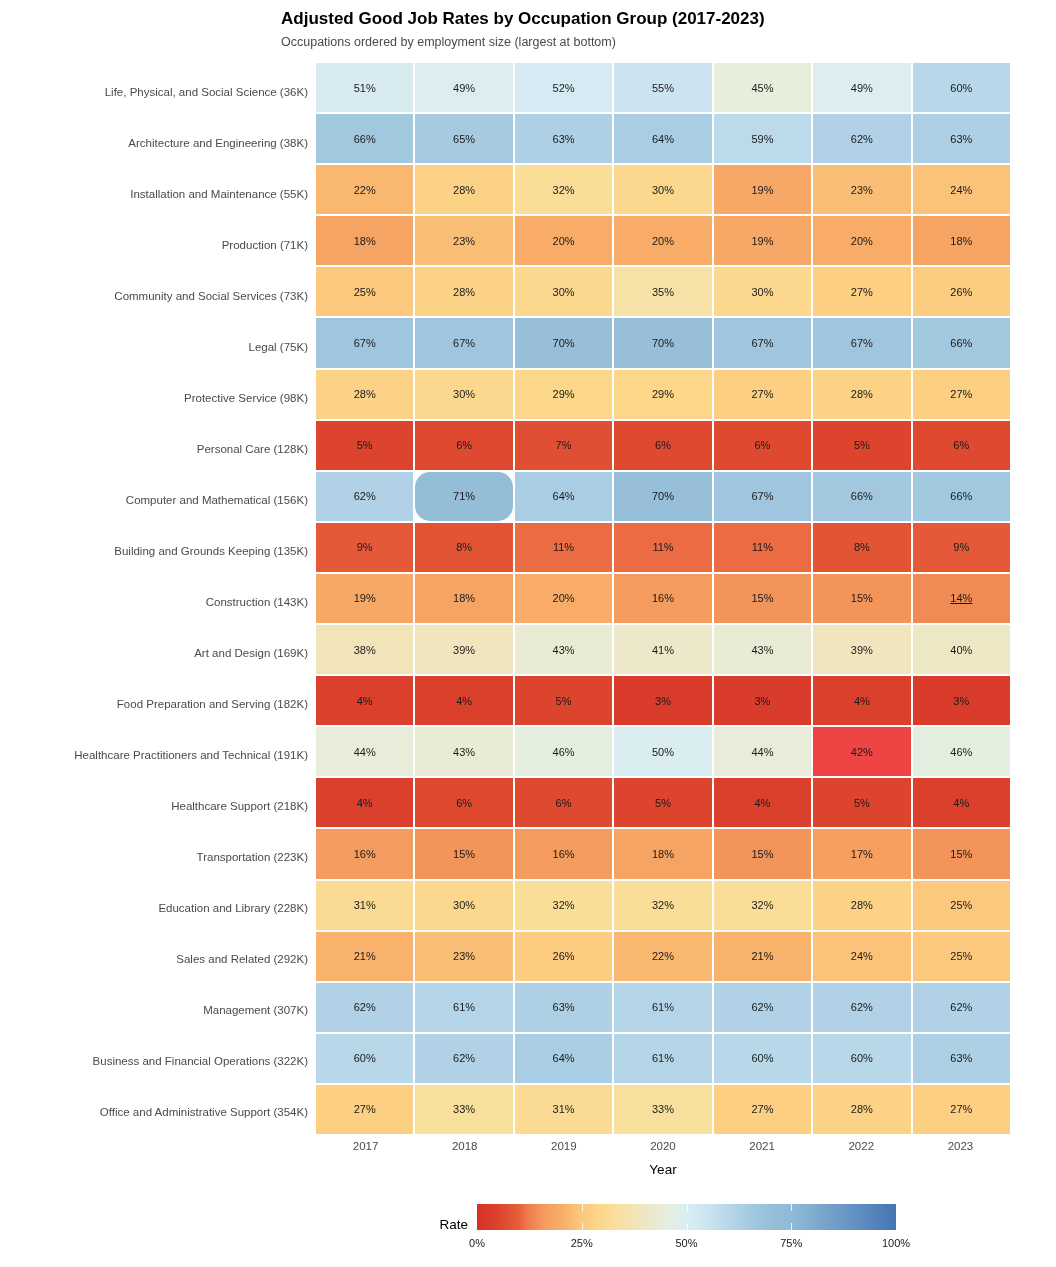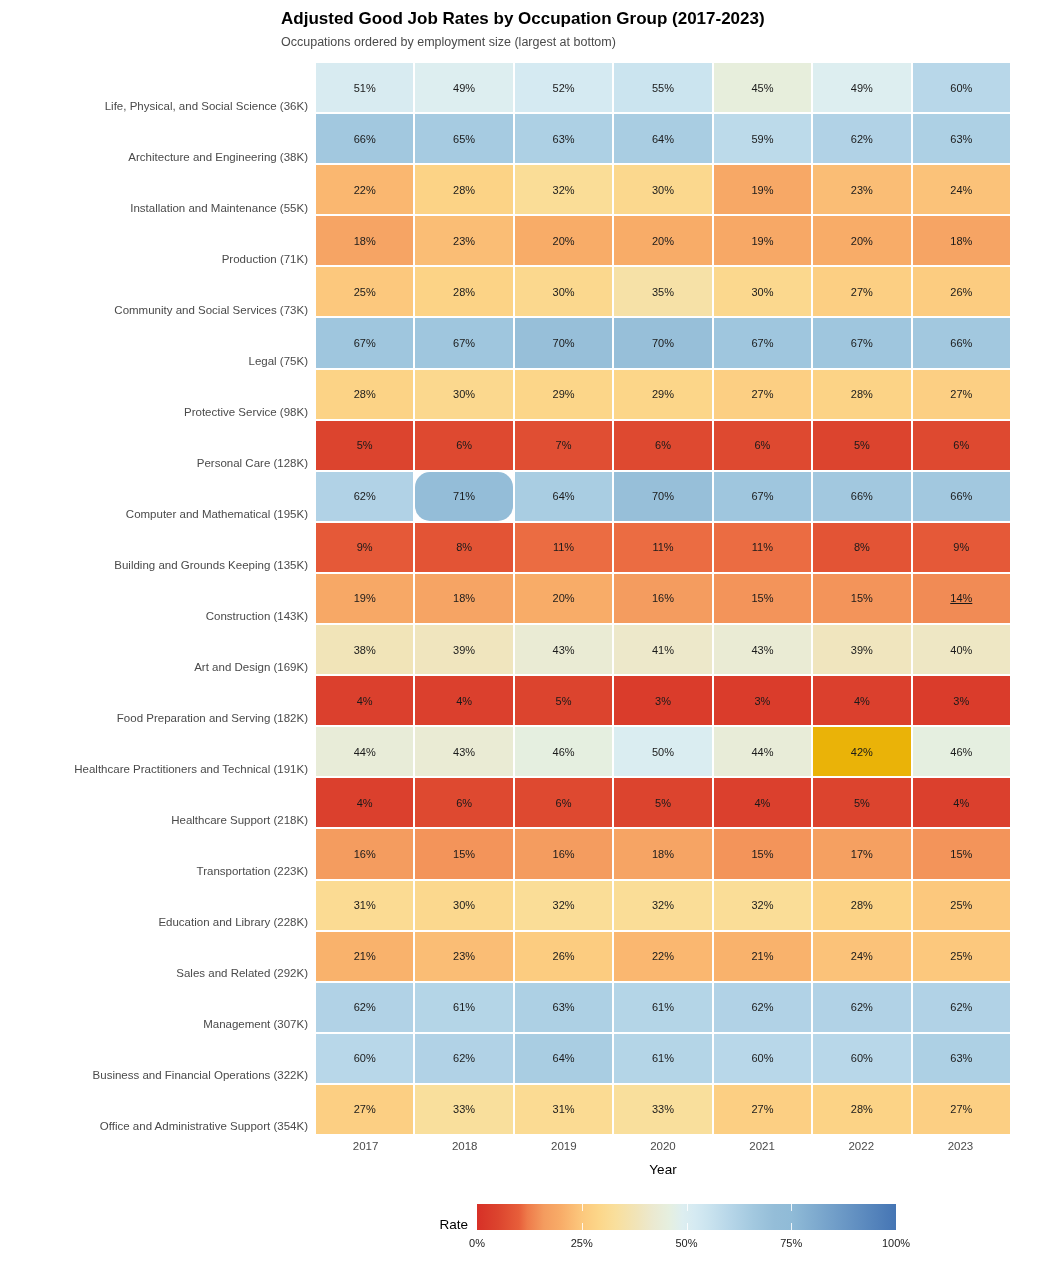--- a/index.html
+++ b/index.html
@@ -10,21 +10,21 @@
   }
   .chart-title {
     position:absolute; left:281px; top:9px;
     font-size:17px; font-weight:700; color:#000000; white-space:nowrap;
   }
   .chart-subtitle {
     position:absolute; left:281px; top:35px;
     font-size:12.5px; color:#4a4a4a; white-space:nowrap;
   }
   .row-labels {
-    position:absolute; left:0; top:80px; width:308px; height:1071px;
+    position:absolute; left:0; top:66px; width:308px; height:1071px;
     display:grid; grid-template-rows:repeat(21,1fr);
   }
   .row-label {
     display:flex; align-items:center; justify-content:flex-end;
     font-size:11.5px; color:#4a4a4a; white-space:nowrap;
   }
   .panel {
     position:absolute; left:316px; top:63px; width:694px; height:1071px;
     display:grid; grid-template-columns:repeat(7,1fr); grid-template-rows:repeat(21,1fr);
     gap:2px; background:#ffffff;
@@ -67,21 +67,21 @@
 
   <div class="row-labels" id="rowLabels">
       <div class="row-label">Life, Physical, and Social Science (36K)</div>
       <div class="row-label">Architecture and Engineering (38K)</div>
       <div class="row-label">Installation and Maintenance (55K)</div>
       <div class="row-label">Production (71K)</div>
       <div class="row-label">Community and Social Services (73K)</div>
       <div class="row-label">Legal (75K)</div>
       <div class="row-label">Protective Service (98K)</div>
       <div class="row-label">Personal Care (128K)</div>
-      <div class="row-label">Computer and Mathematical (195K)</div>
+      <div class="row-label">Computer and Mathematical (156K)</div>
       <div class="row-label">Building and Grounds Keeping (135K)</div>
       <div class="row-label">Construction (143K)</div>
       <div class="row-label">Art and Design (169K)</div>
       <div class="row-label">Food Preparation and Serving (182K)</div>
       <div class="row-label">Healthcare Practitioners and Technical (191K)</div>
       <div class="row-label">Healthcare Support (218K)</div>
       <div class="row-label">Transportation (223K)</div>
       <div class="row-label">Education and Library (228K)</div>
       <div class="row-label">Sales and Related (292K)</div>
       <div class="row-label">Management (307K)</div>
@@ -178,21 +178,21 @@
       <div class="cell" style="background: rgb(220, 68, 46);">5%</div>
       <div class="cell" style="background: rgb(218, 60, 43);">3%</div>
       <div class="cell" style="background: rgb(218, 60, 43);">3%</div>
       <div class="cell" style="background: rgb(219, 64, 45);">4%</div>
       <div class="cell" style="background: rgb(218, 60, 43);">3%</div>
       <div class="cell" style="background: rgb(232, 236, 216);">44%</div>
       <div class="cell" style="background: rgb(234, 235, 212);">43%</div>
       <div class="cell" style="background: rgb(229, 239, 224);">46%</div>
       <div class="cell" style="background: rgb(218, 237, 241);">50%</div>
       <div class="cell" style="background: rgb(232, 236, 216);">44%</div>
-      <div class="cell" style="background: #eab308;">42%</div>
+      <div class="cell" style="background: #ef4444;">42%</div>
       <div class="cell" style="background: rgb(229, 239, 224);">46%</div>
       <div class="cell" style="background: rgb(219, 64, 45);">4%</div>
       <div class="cell" style="background: rgb(222, 73, 48);">6%</div>
       <div class="cell" style="background: rgb(222, 73, 48);">6%</div>
       <div class="cell" style="background: rgb(220, 68, 46);">5%</div>
       <div class="cell" style="background: rgb(219, 64, 45);">4%</div>
       <div class="cell" style="background: rgb(220, 68, 46);">5%</div>
       <div class="cell" style="background: rgb(219, 64, 45);">4%</div>
       <div class="cell" style="background: rgb(244, 156, 95);">16%</div>
       <div class="cell" style="background: rgb(243, 148, 90);">15%</div>

